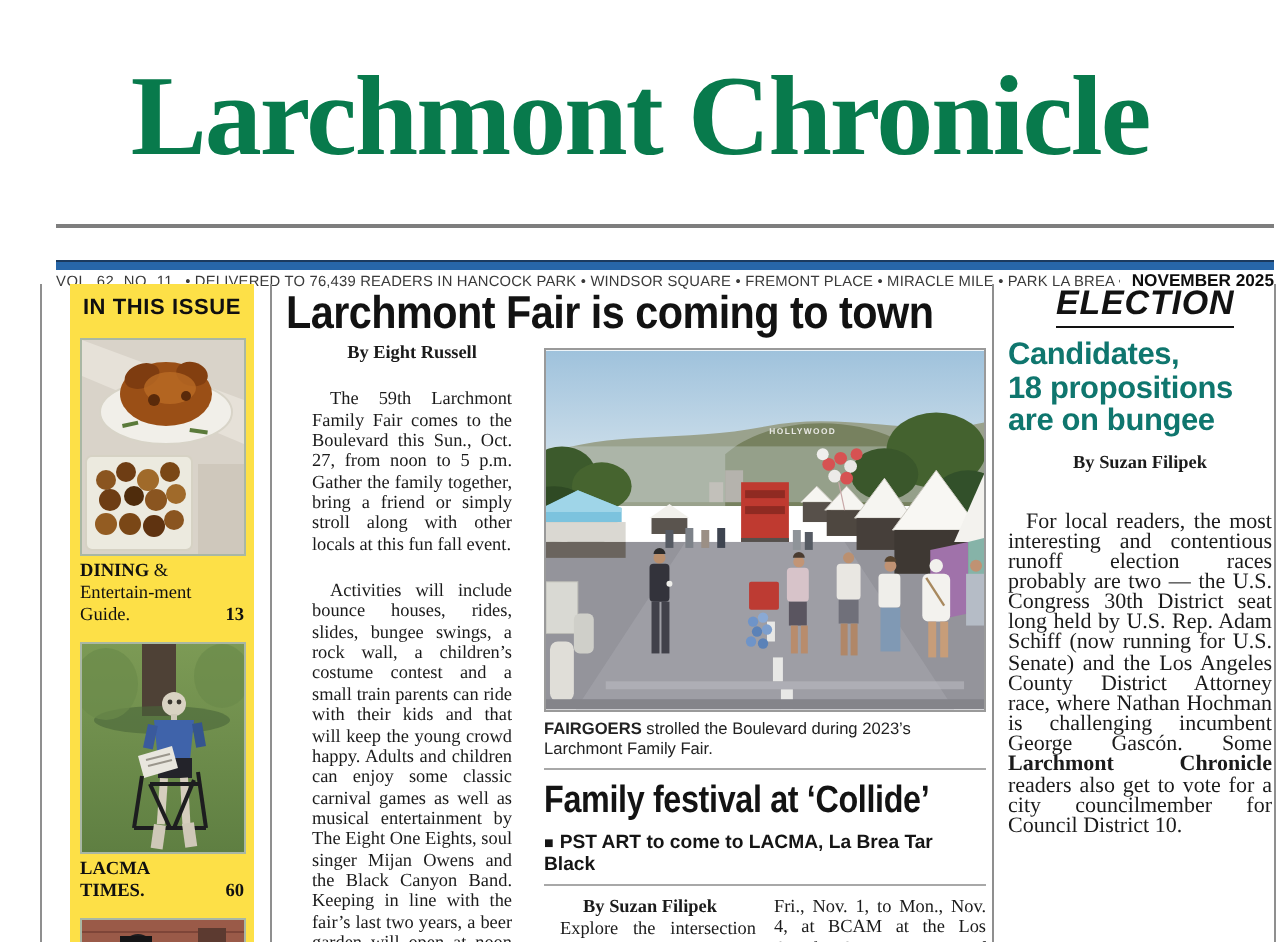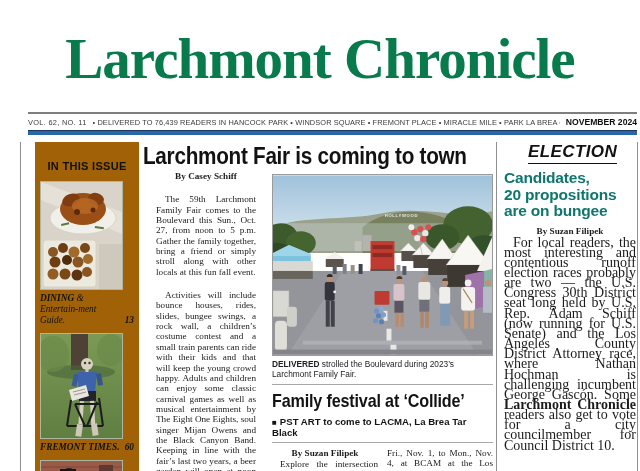--- a/index.html
+++ b/index.html
@@ -4,39 +4,39 @@
 <style>
   html,body{margin:0;padding:0;background:#ffffff;}
   .page{position:relative;width:640px;height:471px;overflow:hidden;background:#fff;
         font-family:"Liberation Sans",sans-serif;color:#1c1c1c;}
 
   
   .masthead-title{position:absolute;top:8px;left:0;right:0;height:102px;line-height:102px;
     text-align:center;font-family:"Liberation Serif",serif;font-weight:bold;
     font-size:57px;color:#087a4c;letter-spacing:-1px;white-space:nowrap;}
   .infobar{position:absolute;top:112px;left:28px;right:3px;border-top:2px solid #7e7e7e;
-    padding-top:3px;display:flex;align-items:center;gap:6px;font-size:7.4px;color:#3a3a3a;}
+    padding-top:21px;display:flex;align-items:center;gap:6px;font-size:7.4px;color:#3a3a3a;}
   .infobar .vol{white-space:nowrap;letter-spacing:.3px;}
   .infobar .dist{flex:1;text-align:center;white-space:nowrap;overflow:hidden;letter-spacing:.1px;}
   .infobar .date{white-space:nowrap;font-weight:bold;color:#0d0d0d;font-size:8.6px;}
   .bluebar{position:absolute;top:130px;left:28px;right:3px;height:4px;background:#2766a8;
     border-top:1.5px solid #1b3a5e;}
 
   
   .vrule{position:absolute;top:142px;bottom:0;width:1px;background:#8f8f8f;}
 
   
-  .issue-box{position:absolute;left:35px;top:142px;width:104px;bottom:0;background:#a16207;
-    padding:16px 5px 0;box-sizing:border-box;}
+  .issue-box{position:absolute;left:35px;top:142px;width:92px;bottom:0;background:#fde047;
+    padding:4px 5px 0;box-sizing:border-box;}
   .issue-header{text-align:center;font-weight:bold;font-size:11px;letter-spacing:.3px;
     color:#101010;margin:2px 0 9px;}
   .issue-item{margin-bottom:7px;}
   .issue-photo{display:block;width:81px;border:1px solid #a9b7a4;background:#ddd;}
   .issue-caption{position:relative;font-family:"Liberation Serif",serif;font-size:9.3px;
-    line-height:11px;color:#101010;margin-top:3px;padding-right:13px;min-height:11px;font-style:italic;}
+    line-height:11px;color:#101010;margin-top:3px;padding-right:13px;min-height:11px;}
   .issue-caption .pg{position:absolute;right:0;bottom:0;font-weight:bold;text-align:center;}
 
   
   .headline1{position:absolute;left:143px;top:143px;font-weight:bold;font-size:23px;
     color:#121212;white-space:nowrap;transform:scaleX(.9);transform-origin:left top;
     letter-spacing:-.3px;}
   .main-text{position:absolute;left:143px;top:171px;width:126px;
     font-family:"Liberation Serif",serif;font-size:9.2px;line-height:10.35px;
     text-align:justify;color:#1b1b1b;}
   .byline{text-align:center;font-weight:bold;margin:0 0 1px;text-indent:0;}
@@ -59,35 +59,35 @@
   .art2-col .byline{margin-bottom:1px;}
 
   
   .election{position:absolute;left:504px;top:142px;width:132px;}
   .kicker{display:inline-block;font-weight:bold;font-style:italic;font-size:17px;
     color:#121212;border-bottom:1.5px solid #121212;padding-bottom:1px;letter-spacing:.4px;margin-left:24px;}
   .e-head{font-weight:bold;font-size:15.5px;line-height:16.5px;color:#0f766e;margin-top:6px;
     letter-spacing:-.2px;}
   .e-byline{font-family:"Liberation Serif",serif;text-align:center;font-weight:bold;
     font-size:9.2px;margin-top:6px;}
-  .e-body{font-family:"Liberation Serif",serif;font-size:14px;line-height:10.15px;
-    text-align:justify;color:#1b1b1b;margin-top:2px;}
+  .e-body{font-family:"Liberation Serif",serif;font-size:11px;line-height:10.15px;
+    text-align:justify;color:#1b1b1b;margin-top:20px;}
   .e-body p{margin:0;text-indent:9px;}
   .e-body .nb{font-weight:bold;}
 </style>
 </head>
 <body>
 
 <div class="page">
 
   <div class="masthead-title">Larchmont Chronicle</div>
   <div class="infobar">
     <span class="vol">VOL. 62, NO. 11</span>
     <span class="dist">• DELIVERED TO 76,439 READERS IN HANCOCK PARK • WINDSOR SQUARE • FREMONT PLACE • MIRACLE MILE • PARK LA BREA • LARCHMONT •</span>
-    <span class="date">NOVEMBER 2024</span>
+    <span class="date">NOVEMBER 2025</span>
   </div>
   <div class="bluebar"></div>
 
   <div class="vrule" style="left:20px"></div>
   <div class="vrule" style="left:135px"></div>
   <div class="vrule" style="left:496px"></div>
   <div class="vrule" style="left:637px"></div>
 
   <aside class="issue-box">
     <div class="issue-header">IN THIS ISSUE</div>
@@ -157,21 +157,21 @@
             <line x1="58" y1="64" x2="62" y2="92"></line>
           <line x1="26" y1="92" x2="62" y2="92"></line>
             <line x1="34" y1="70" x2="58" y2="70"></line>
           <line x1="34" y1="70" x2="44" y2="92"></line>
             <line x1="56" y1="68" x2="46" y2="92"></line>
         </g>
         <rect x="36" y="90" width="6" height="12" fill="#cfc8b8" transform="rotate(8 36 90)"></rect>
         <rect x="50" y="90" width="6" height="12" fill="#cfc8b8" transform="rotate(-8 50 90)"></rect>
       </svg>
       <div class="issue-caption">
-        <b>FREMONT TIMES.</b><span></span>
+        <b>LACMA TIMES.</b><span></span>
         <span class="pg">60</span>
       </div>
     </div>
 
     <div class="issue-item">
       <svg class="issue-photo" width="81" height="60" viewBox="0 0 81 60">
         <rect width="81" height="60" fill="#9a5a48"></rect>
         <g stroke="#7e4538" stroke-width="1">
           <line x1="0" y1="6" x2="81" y2="6"></line>
             <line x1="0" y1="13" x2="81" y2="13"></line>
@@ -193,21 +193,21 @@
         <circle cx="52" cy="51" r="9" fill="#e08a2a"></circle>
           <circle cx="69" cy="49" r="8" fill="#d27a1e"></circle>
       </svg>
 
     </div>
   </aside>
 
   <div class="headline1">Larchmont Fair is coming to town</div>
 
   <div class="main-text">
-    <div class="byline">By Casey Schiff</div>
+    <div class="byline">By Eight Russell</div>
     <p>The 59th Larchmont Family Fair comes to the Boulevard this Sun., Oct. 27, from noon to 5 p.m. Gather the family together, bring a friend or simply stroll along with other locals at this fun fall event.</p>
     <p>Activities will include bounce houses, rides, slides, bungee swings, a rock wall, a children’s costume contest and a small train parents can ride with their kids and that will keep the young crowd happy. Adults and children can enjoy some classic carnival games as well as musical entertainment by The Eight One Eights, soul singer Mijan Owens and the Black Canyon Band. Keeping in line with the fair’s last two years, a beer garden will open at noon featuring the beers of Downtown Los Angeles brewery Audio Graph Beer Co.</p>
     <p class="crosshead">Boulevard closed to traffic</p>
     <p>Local studio, Sophie Dance,</p>
   </div>
 
   <div class="photo-block">
     <div class="fair-photo">
       <svg width="219" height="180" viewBox="0 0 220 180">
         <defs>
@@ -309,21 +309,21 @@
         <rect x="189" y="112" width="14" height="24" rx="3" fill="#f3f2ee"></rect>
         <line x1="191" y1="114" x2="200" y2="128" stroke="#a8895e" stroke-width="1.2"></line>
         <rect x="192" y="136" width="4" height="18" fill="#c79d79"></rect>
           <rect x="198" y="136" width="4" height="18" fill="#c79d79"></rect>
         <rect x="211" y="112" width="9" height="26" fill="#b5bcc6"></rect>
           <circle cx="216" cy="108" r="3" fill="#c09273"></circle>
         <rect x="0" y="175" width="220" height="5" fill="#84848a"></rect>
       </svg>
     </div>
     <div class="photo-caption">
-      <b>DELIVERED</b><span> strolled the Boulevard during 2023’s Larchmont Family Fair.</span>
+      <b>FAIRGOERS</b><span> strolled the Boulevard during 2023’s Larchmont Family Fair.</span>
     </div>
 
     <div class="art2">
       <div class="headline2">Family festival at ‘Collide’</div>
       <div class="deck">
         <span class="bullet">■</span><span>PST ART to come to LACMA, La Brea Tar Black</span>
       </div>
       <div class="art2-cols">
         <div class="art2-col">
           <div class="byline">By Suzan Filipek</div>
@@ -334,21 +334,21 @@
 
         </div>
       </div>
     </div>
   </div>
 
   <aside class="election">
     <span class="kicker">ELECTION</span>
     <div class="e-head">
       <div>Candidates,</div>
-      <div>20 propositions</div>
+      <div>18 propositions</div>
       <div>are on bungee</div>
     </div>
     <div class="e-byline">By Suzan Filipek</div>
     <div class="e-body">
       <p><span>For local readers, the most interesting and contentious runoff election races probably are two — the U.S. Congress 30th District seat long held by U.S. Rep. Adam Schiff (now running for U.S. Senate) and the Los Angeles County District Attorney race, where Nathan Hochman is challenging incumbent George Gascón. Some </span><span class="nb">Larchmont Chronicle</span><span> readers also get to vote for a city councilmember for Council District 10.</span></p>
     </div>
   </aside>
 
 </div>
 

